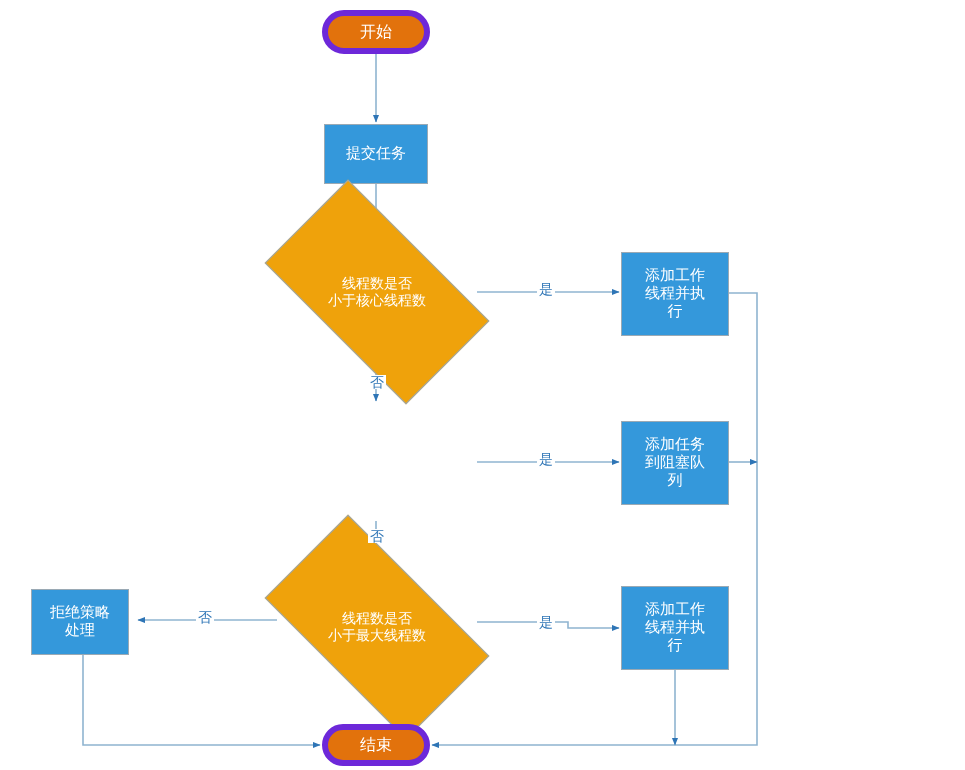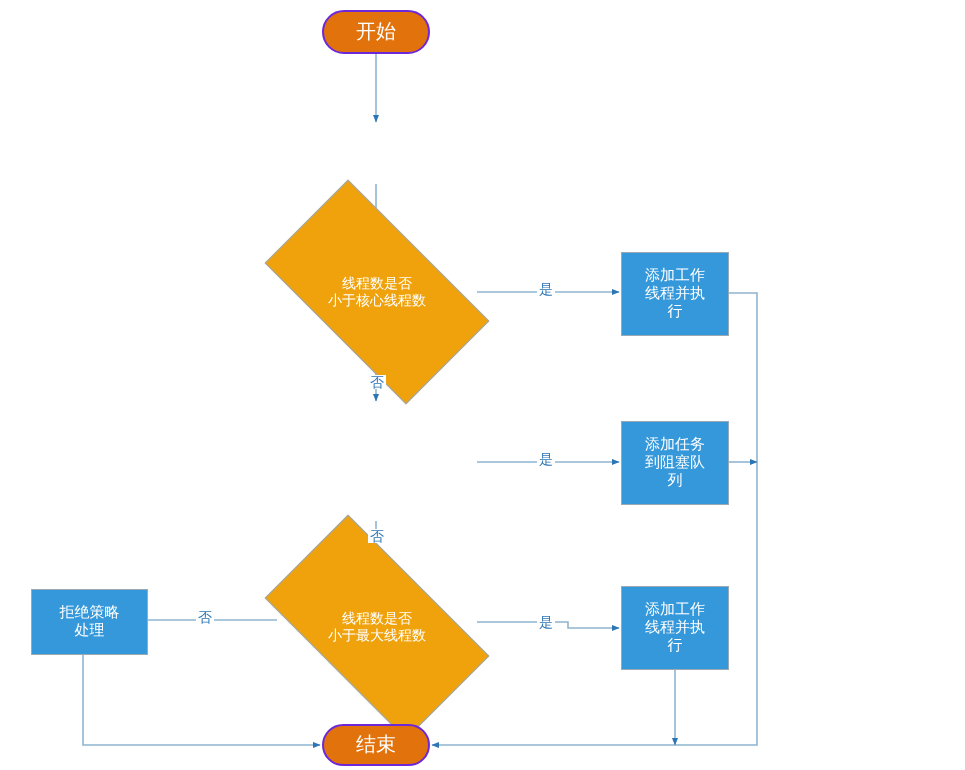--- a/index.html
+++ b/index.html
@@ -36,23 +36,23 @@
     line-height: 1.18;
     z-index: 3;
   }
   .node .label {
     display: block;
     white-space: pre-line;
     padding: 0 2px;
   }
   .node.terminator {
     background: #E2720C;
-    border: 2px solid #6d28d9;
+    border: 6px solid #6d28d9;
     border-radius: 999px;
-    font-size: 20px;
+    font-size: 16px;
     text-align: center;
   }
   .node.process {
     background: #3498DB;
     border: 1px solid #9aa9b4;
     font-size: 15px;
   }
   .node.decision {
     background: transparent;
     border: none;
@@ -113,20 +113,23 @@
       <path d="M729,462 L757,462" marker-end=""></path>
       <path d="M675,670 L675,745" marker-end=""></path>
       <path d="M83,655 L83,745 L320,745"></path>
     </g>
   </svg>
 
   <div class="node terminator" style="left:322px; top:10px; width:108px; height:44px;">
     <span class="label">开始</span>
   </div>
 
+  <div class="node process" style="left:324px; top:124px; width:104px; height:60px;">
+    <span class="label">提交任务</span>
+  </div>
 
   <div class="node decision" style="left:277px; top:233px; width:200px; height:118px;">
     <span class="diamond-shape"></span>
     <span class="label">线程数是否
 小于核心线程数</span>
   </div>
 
 
   <div class="node decision" style="left:277px; top:568px; width:200px; height:118px;">
     <span class="diamond-shape"></span>
@@ -145,21 +148,21 @@
 到阻塞队
 列</span>
   </div>
 
   <div class="node process" style="left:621px; top:586px; width:108px; height:84px;">
     <span class="label">添加工作
 线程并执
 行</span>
   </div>
 
-  <div class="node process" style="left:31px; top:589px; width:117px; height:66px;">
+  <div class="node process" style="left:31px; top:589px; width:98px; height:66px;">
     <span class="label">拒绝策略
 处理</span>
   </div>
 
   <div class="node terminator" style="left:322px; top:724px; width:108px; height:42px;">
     <span class="label">结束</span>
   </div>
 
   <div class="edge-label" style="left:537px; top:282px;">是</div>
   <div class="edge-label vert" style="left:368px; top:375px;">否</div>

